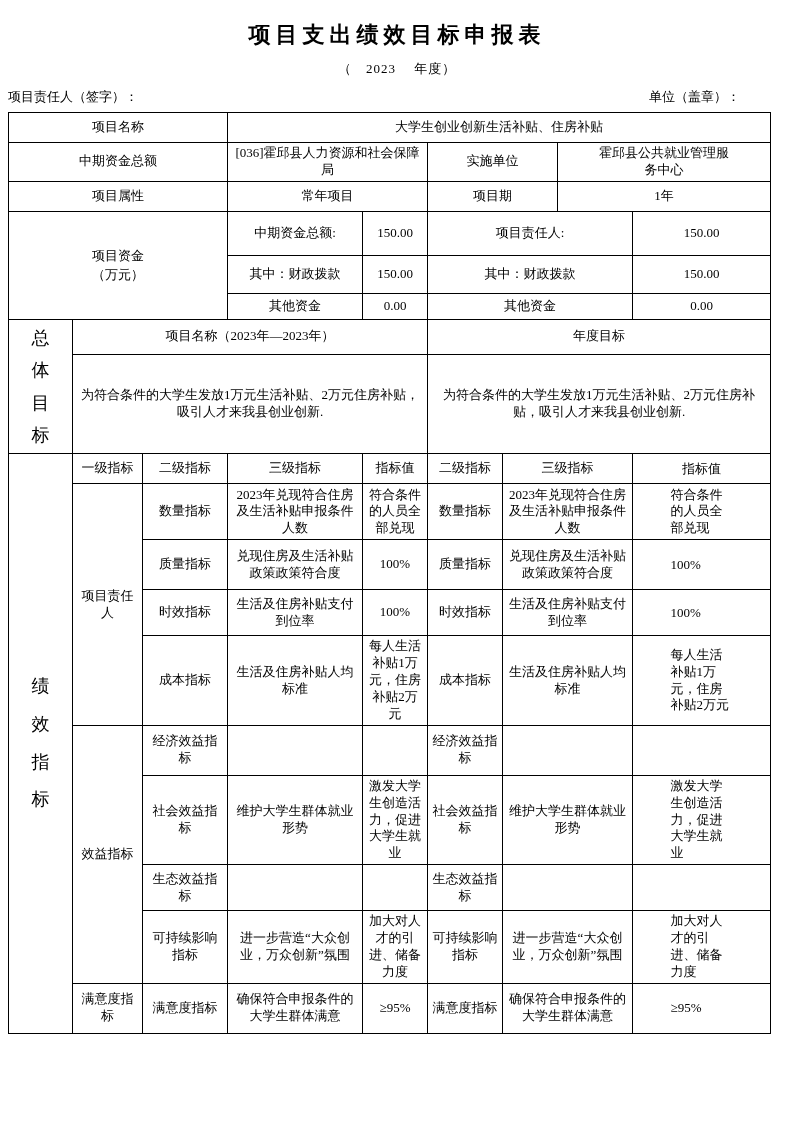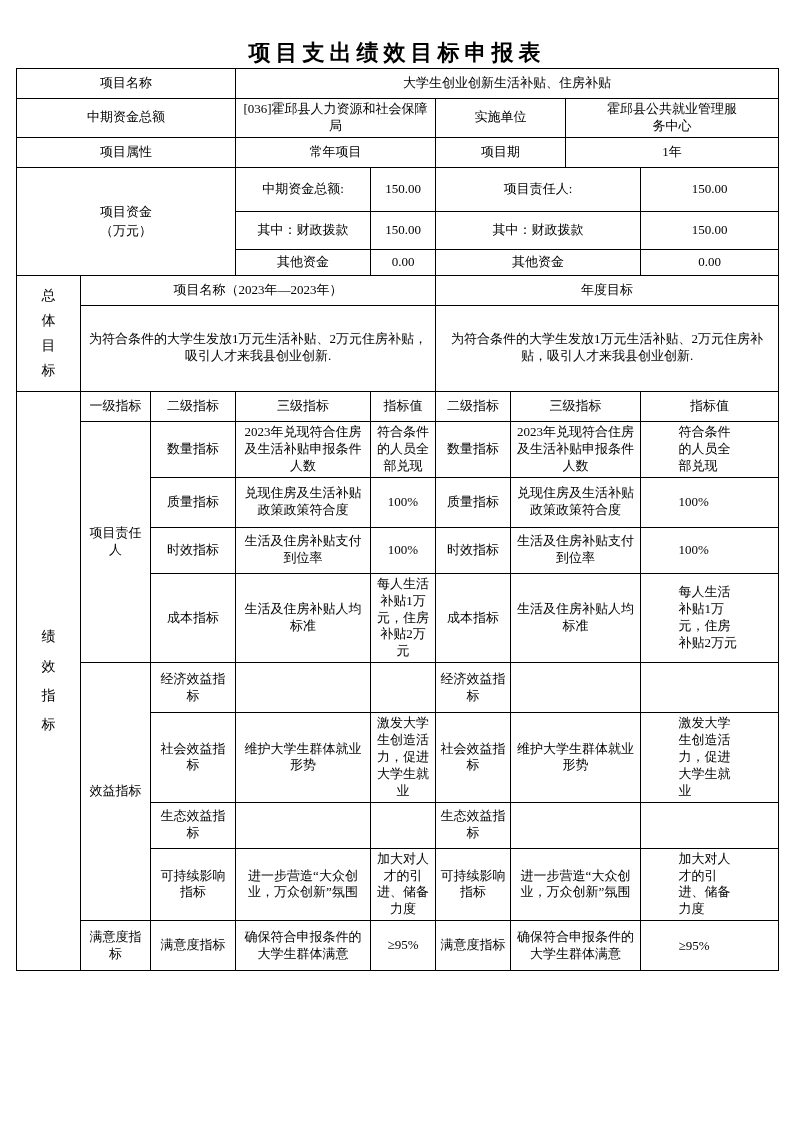--- a/index.html
+++ b/index.html
@@ -3,21 +3,21 @@
 <meta charset="utf-8">
 <style>
   * { box-sizing: border-box; margin: 0; padding: 0; }
   html, body { background: #ffffff; }
   body {
     width: 794px; height: 1123px;
     font-family: "Liberation Serif", serif;
     color: #000;
     position: relative;
   }
-  .page { position: absolute; inset: 0; padding: 16px; margin-top: 10px; }
+  .page { position: absolute; inset: 0; padding: 8px; }
   .title {
     margin-top: 12px;
     text-align: center;
     font-family: "Liberation Sans", sans-serif;
     font-weight: bold;
     font-size: 22px;
     letter-spacing: 5px;
   }
   .subtitle { margin-top: 10px; text-align: center; font-size: 13px; letter-spacing: 1px; }
   .sigrow {
@@ -35,40 +35,45 @@
   }
   .r26{height:26px} .r30{height:30px} .r38{height:38px} .r44{height:44px}
   .r46{height:46px} .r50{height:50px} .r56{height:56px} .r58{height:58px}
   .r74{height:74px} .r80{height:80px} .r86{height:86px}
   .lleft { text-align: left; padding-left: 8px; }
   .num   { text-align: right; padding-right: 6px; font-family: Liberation Serif, serif; }
   .fs12  { font-size: 12px; }
   .narrow { display: inline-block; width: 142px; text-align: center; }
   .wrap56 { display: inline-block; width: 58px; word-break: break-all; line-height: 1.5; }
   .goal { text-align: left; padding: 6px 12px; line-height: 1.55; }
-  .vert { display: inline-block; width: 1.1em; word-break: break-all; line-height: 1.8; font-size: 14px; font-family: Liberation Serif, serif; }
+  .vert { display: inline-block; width: 1.1em; word-break: break-all; line-height: 1.8; font-size: 18px; font-family: Liberation Serif, serif; }
   .vert.tall { line-height: 2.1; }
   .l1  { padding: 2px 8px; }
   .l2l { padding: 2px 9px; }
   .l2r { padding: 2px 7px; }
   .v3l { padding: 2px 7px; }
   .v3r { padding: 2px 4px; }
   .vall { padding: 2px 3px; }
   .valr { text-align: left; padding: 2px 4px 2px 8px; }
   .valr > span { display: inline-block; width: 62px; text-align: left; vertical-align: middle; }
   .valr > span.ctr { text-align: center; }
   .footer { margin-top: 14px; font-size: 13px; }
 </style>
 </head>
 <body>
 
 <div class="page">
 
   <div class="title">项目支出绩效目标申报表</div>
-
+  <div class="subtitle">（　2023　 年度）</div>
+
+  <div class="sigrow">
+    <span>项目责任人（签字）：</span>
+    <span>单位（盖章）：</span>
+  </div>
 
   <table class="tbl">
     <colgroup>
       <col style="width:219px">
         <col style="width:135px">
         <col style="width:65px">
       <col style="width:130px">
         <col style="width:75px">
         <col style="width:138px">
     </colgroup>

